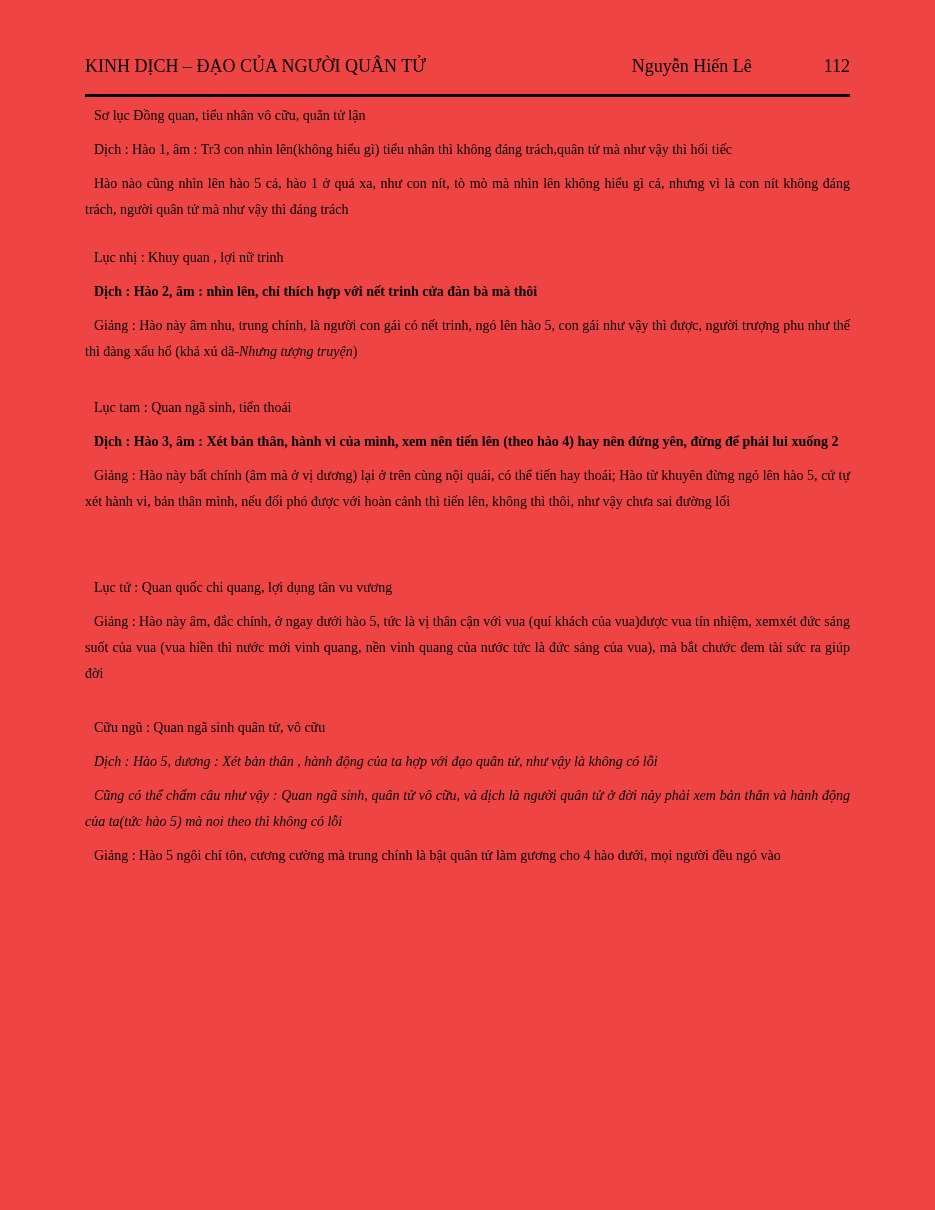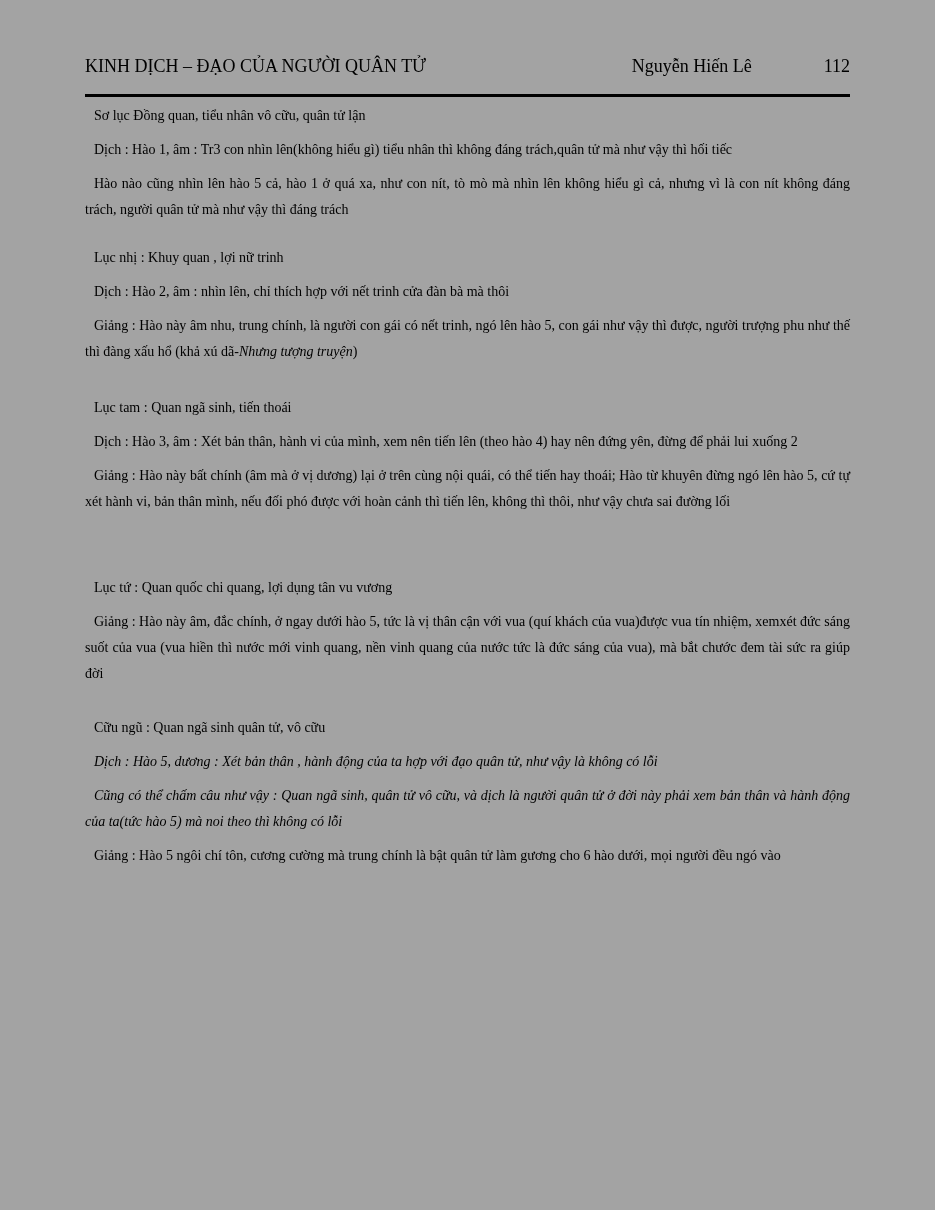--- a/index.html
+++ b/index.html
@@ -1,20 +1,20 @@
 <!DOCTYPE html>
 <html lang="vi"><head>
 <meta charset="utf-8">
 <style>
   html, body { margin: 0; padding: 0; background: #ffffff; }
   .page {
     position: relative;
     width: 935px;
     height: 1210px;
-    background: #a3a3a3;
+    background: #ef4444;
     color: #000000;
     font-family: "Liberation Serif", "DejaVu Serif", serif;
     box-sizing: border-box;
     padding: 56px 85px 0 85px;
     overflow: hidden;
   }
   .header {
     display: flex;
     align-items: baseline;
     font-size: 18px;
@@ -29,21 +29,21 @@
     margin-top: 17px;
     margin-bottom: 6px;
   }
   .body-text p {
     margin: 0 0 8px 0;
     font-size: 14px;
     line-height: 26px;
     text-align: justify;
     text-indent: 9px;
   }
-  p.bold { font-weight: normal; }
+  p.bold { font-weight: bold; }
   p.italic { font-style: italic; }
   .gap-sm  { margin-top: 22px !important; }
   .gap-md  { margin-top: 30px !important; }
   .gap-md2 { margin-top: 28px !important; }
   .gap-lg  { margin-top: 60px !important; }
   em { font-style: italic; }
 </style>
 </head>
 <body>
 
@@ -69,16 +69,16 @@
     <p class="gap-md">Lục tam : Quan ngã sinh, tiến thoái</p>
     <p class="bold">Dịch : Hào 3, âm : Xét bản thân, hành vi của mình, xem nên tiến lên (theo hào 4) hay nên đứng yên, đừng để phải lui xuống 2</p>
     <p>Giảng : Hào này bất chính (âm mà ở vị dương) lại ở trên cùng nội quái, có thể tiến hay thoái; Hào từ khuyên đừng ngó lên hào 5, cứ tự xét hành vi, bản thân mình, nếu đối phó được với hoàn cảnh thì tiến lên, không thì thôi, như vậy chưa sai đường lối</p>
 
     <p class="gap-lg">Lục tứ : Quan quốc chi quang, lợi dụng tân vu vương</p>
     <p>Giảng : Hào này âm, đắc chính, ở ngay dưới hào 5, tức là vị thân cận với vua (quí khách của vua)được vua tín nhiệm, xemxét đức sáng suốt của vua (vua hiền thì nước mới vinh quang, nền vinh quang của nước tức là đức sáng của vua), mà bắt chước đem tài sức ra giúp đời</p>
 
     <p class="gap-md2">Cữu ngũ : Quan ngã sinh quân tử, vô cữu</p>
     <p class="italic">Dịch : Hào 5, dương : Xét bản thân , hành động của ta hợp với đạo quân tử, như vậy là không có lỗi</p>
     <p class="italic">Cũng có thể chấm câu như vậy : Quan ngã sinh, quân tử vô cữu, và dịch là người quân tử ở đời này phải xem bản thân và hành động của ta(tức hào 5) mà noi theo thì không có lỗi</p>
-    <p>Giảng : Hào 5 ngôi chí tôn, cương cường mà trung chính là bật quân tử làm gương cho 6 hào dưới, mọi người đều ngó vào</p>
+    <p>Giảng : Hào 5 ngôi chí tôn, cương cường mà trung chính là bật quân tử làm gương cho 4 hào dưới, mọi người đều ngó vào</p>
   </div>
 
 </div>
 
 </body></html>

